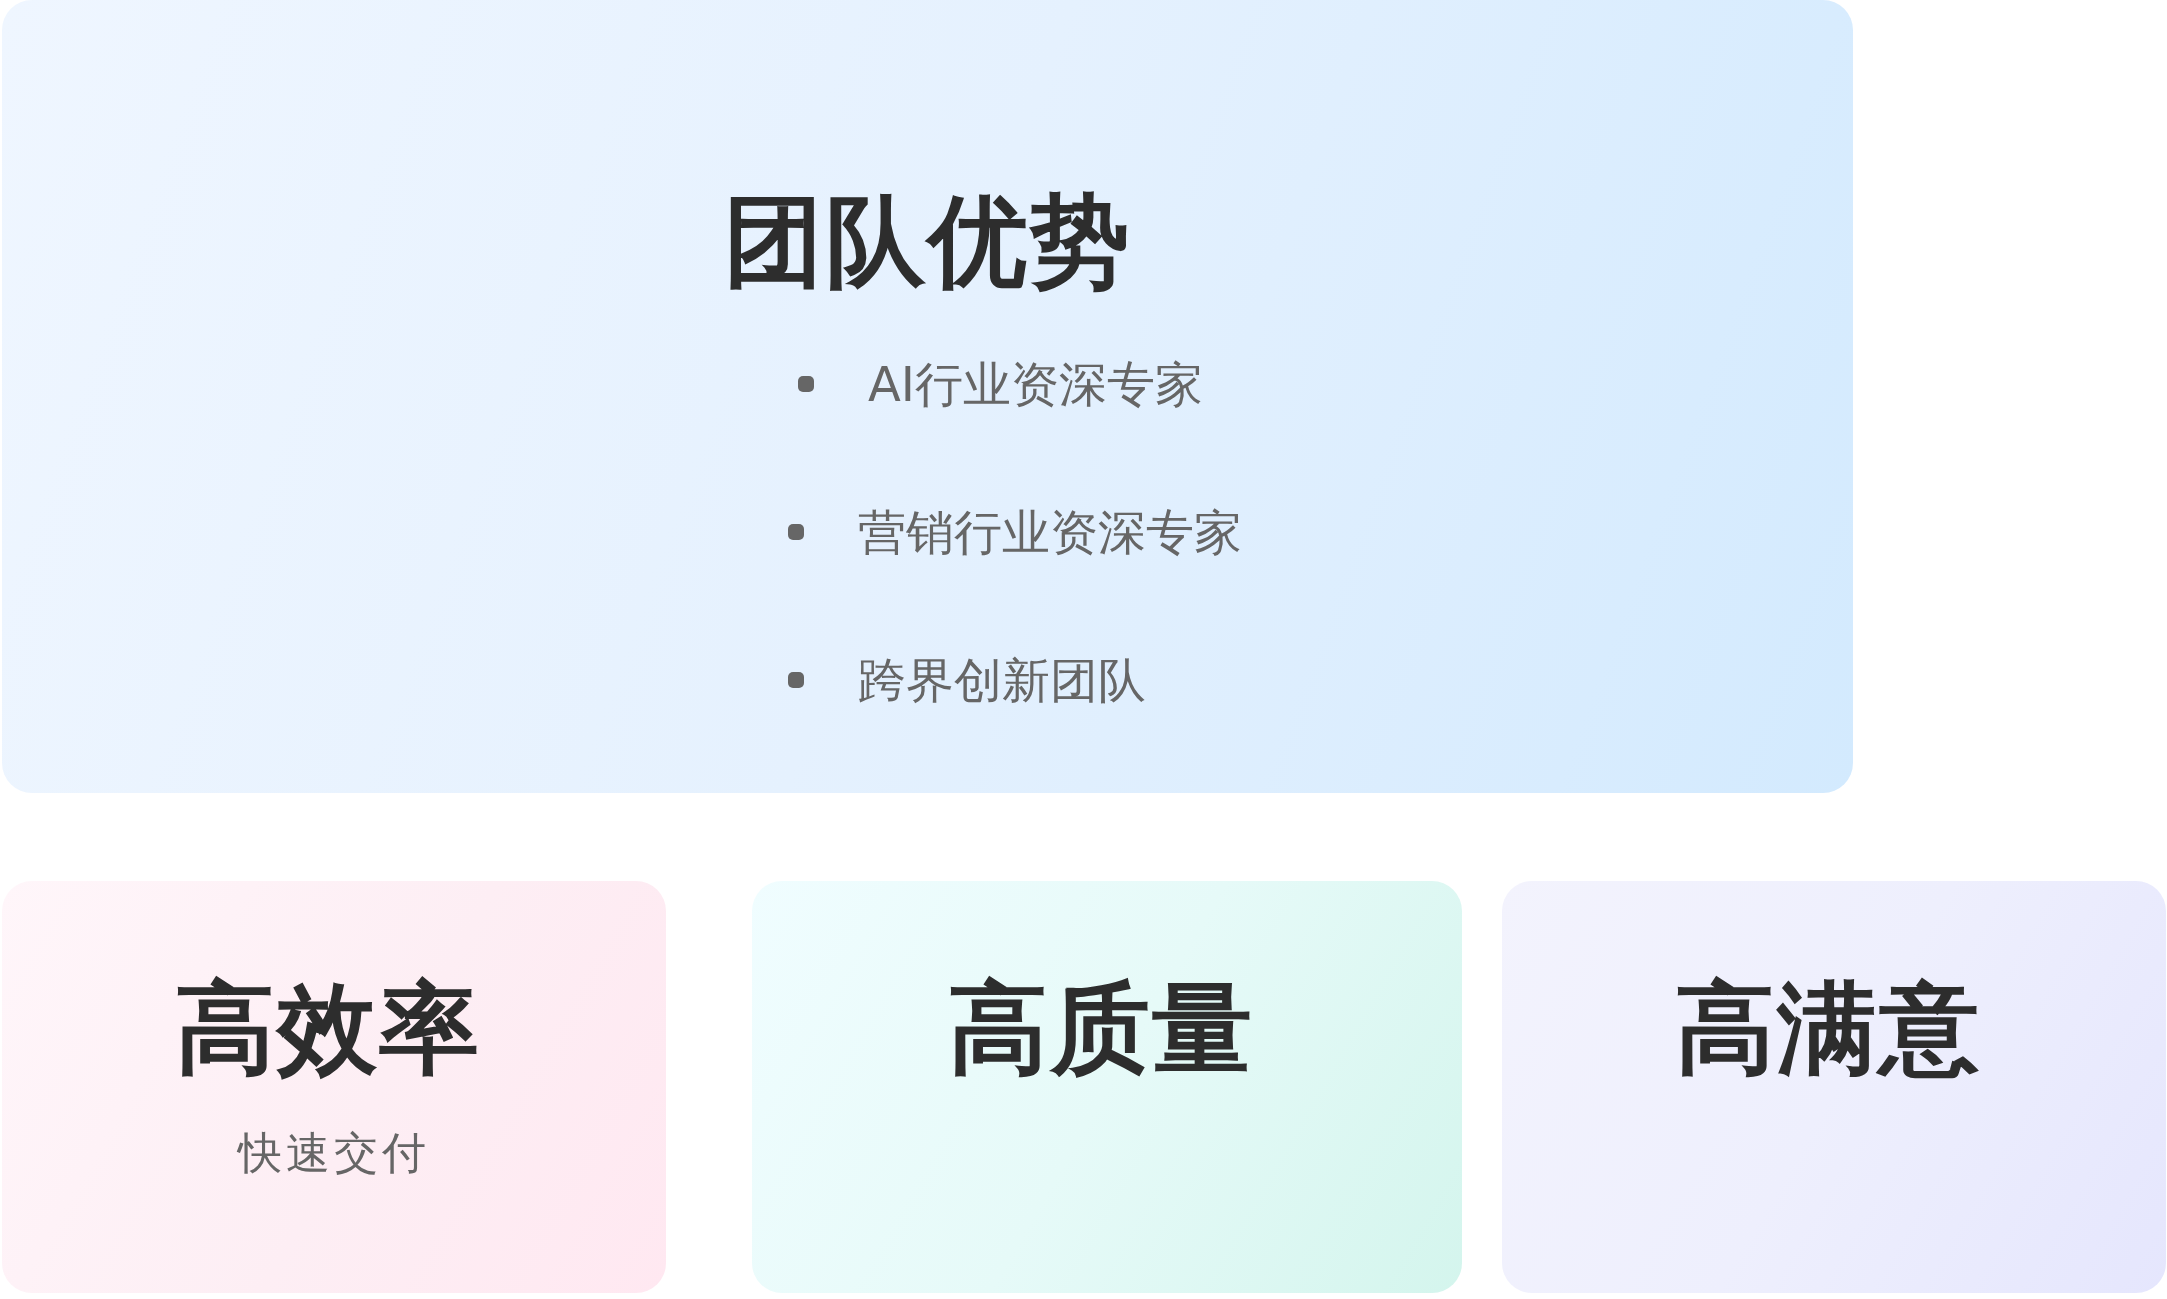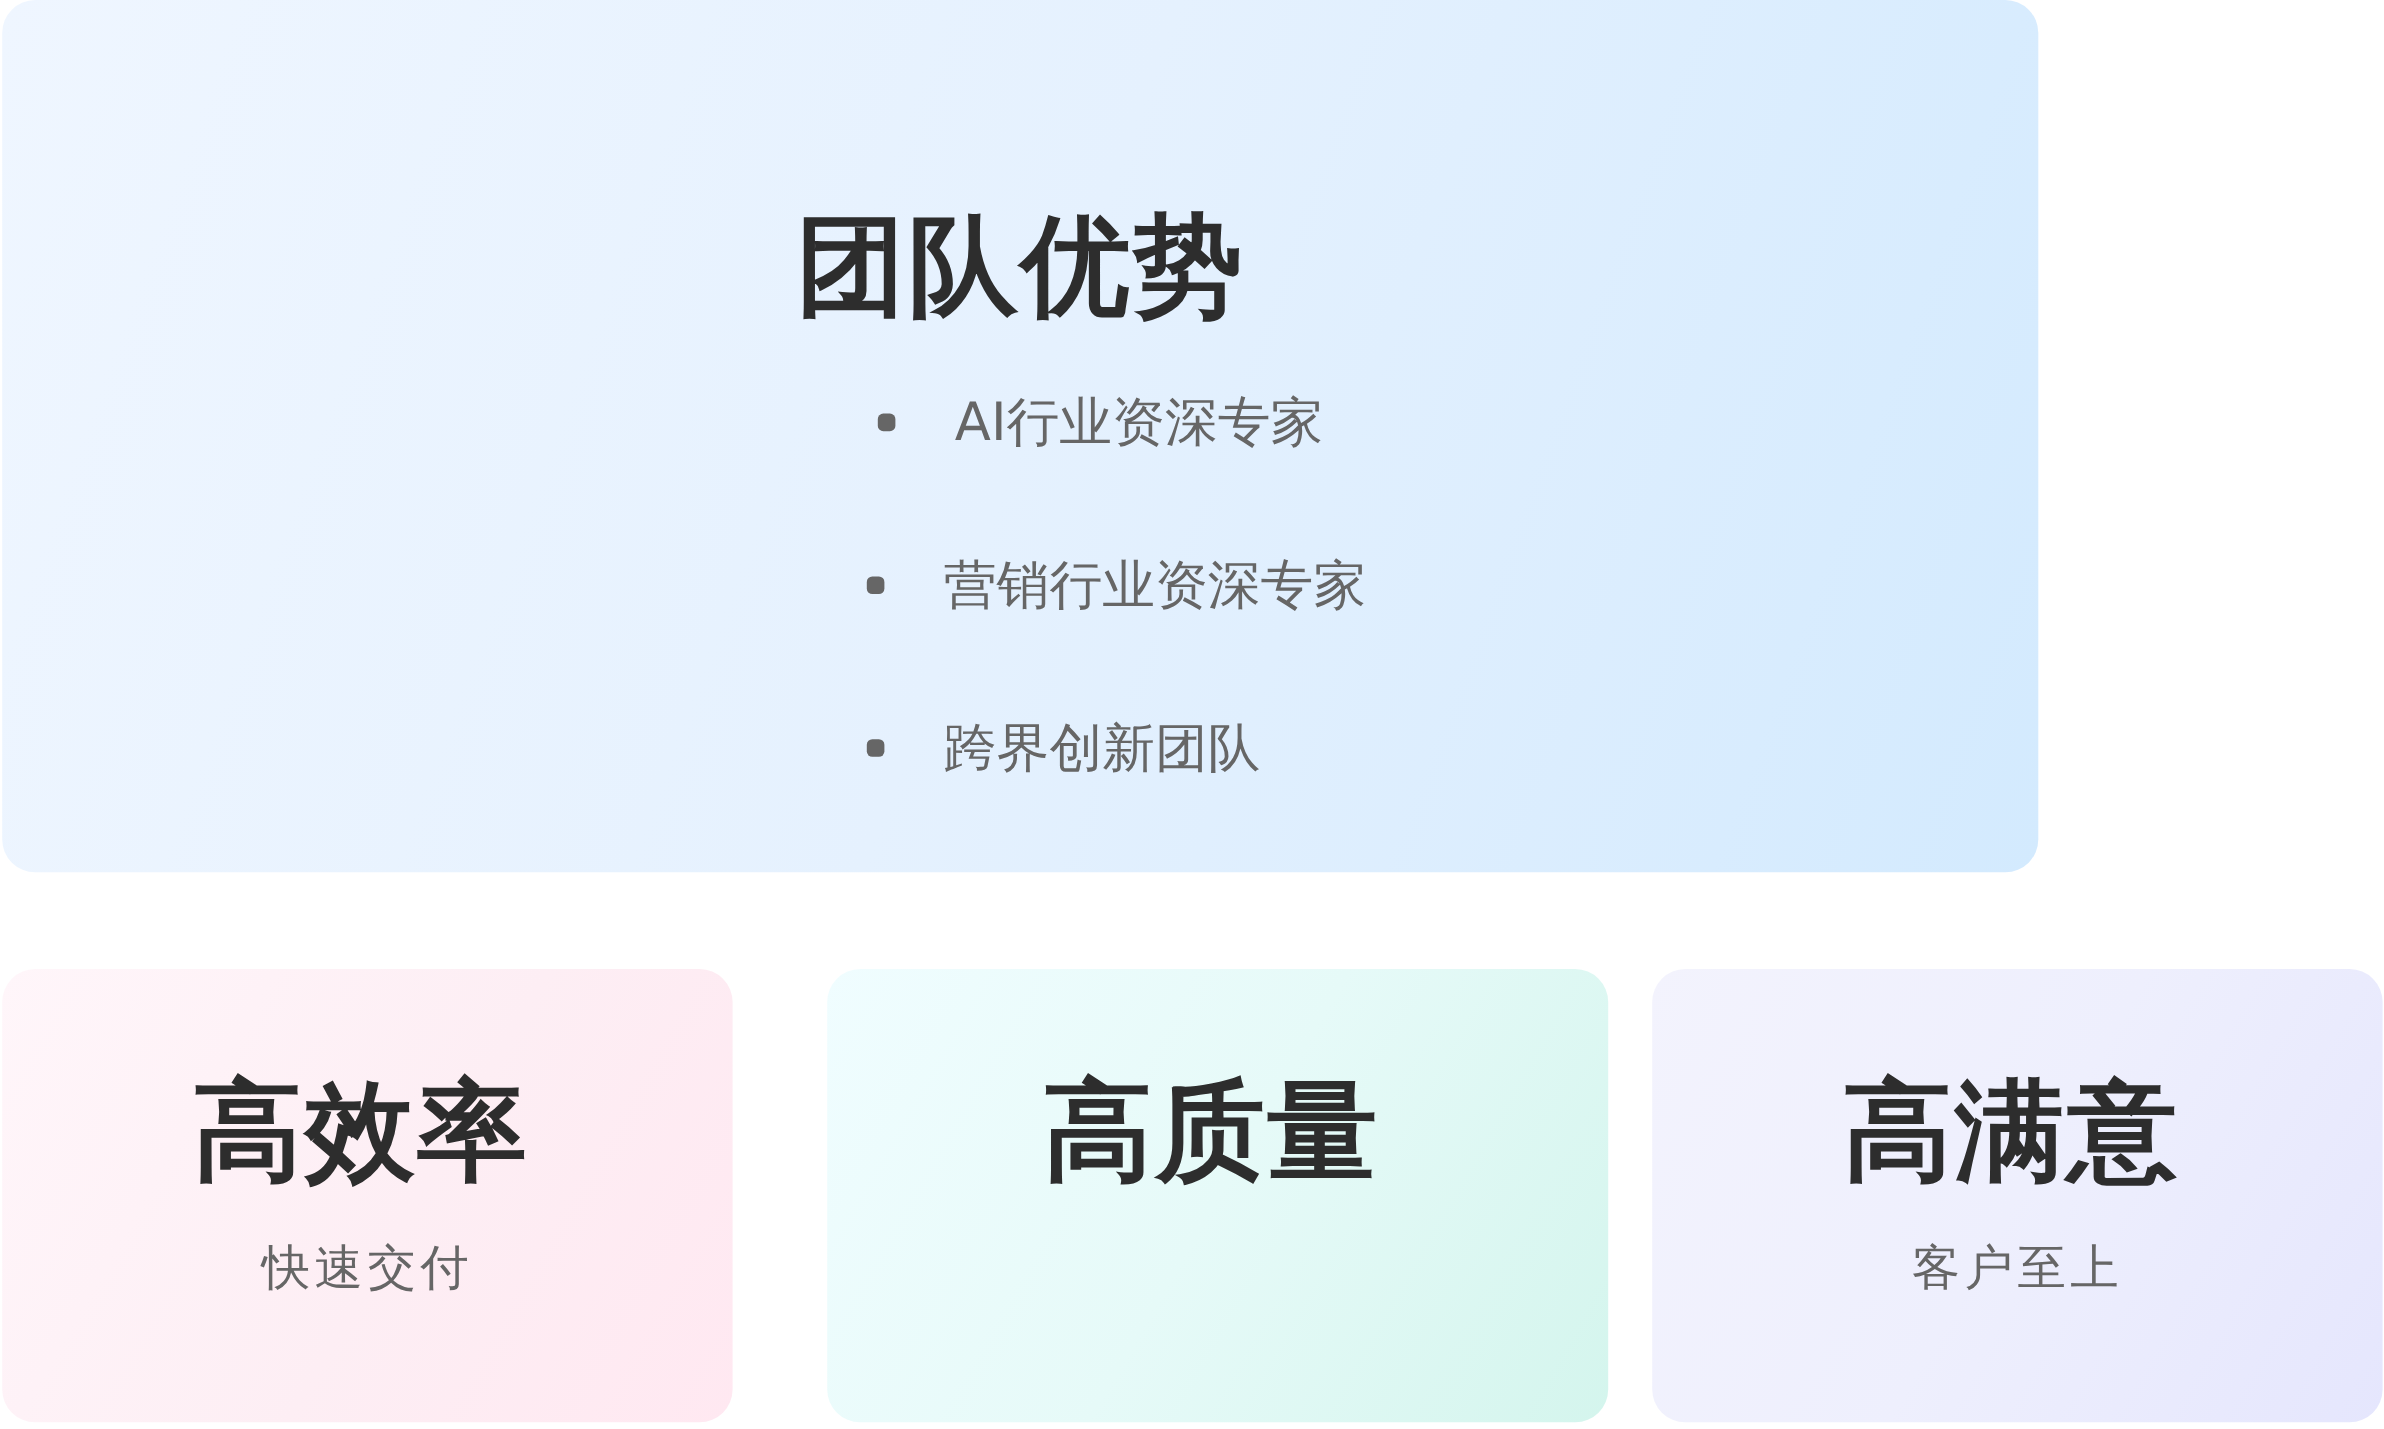--- a/index.html
+++ b/index.html
@@ -120,14 +120,13 @@
   <div class="feature-title">高效率</div>
   <div class="feature-sub">快速交付</div>
 </section>
 
 <section class="feature-card card-2">
   <div class="feature-title">高质量</div>
 </section>
 
 <section class="feature-card card-3">
   <div class="feature-title">高满意</div>
-  <div class="feature-sub">客户至上</div>
 </section>
 
 </body></html>

